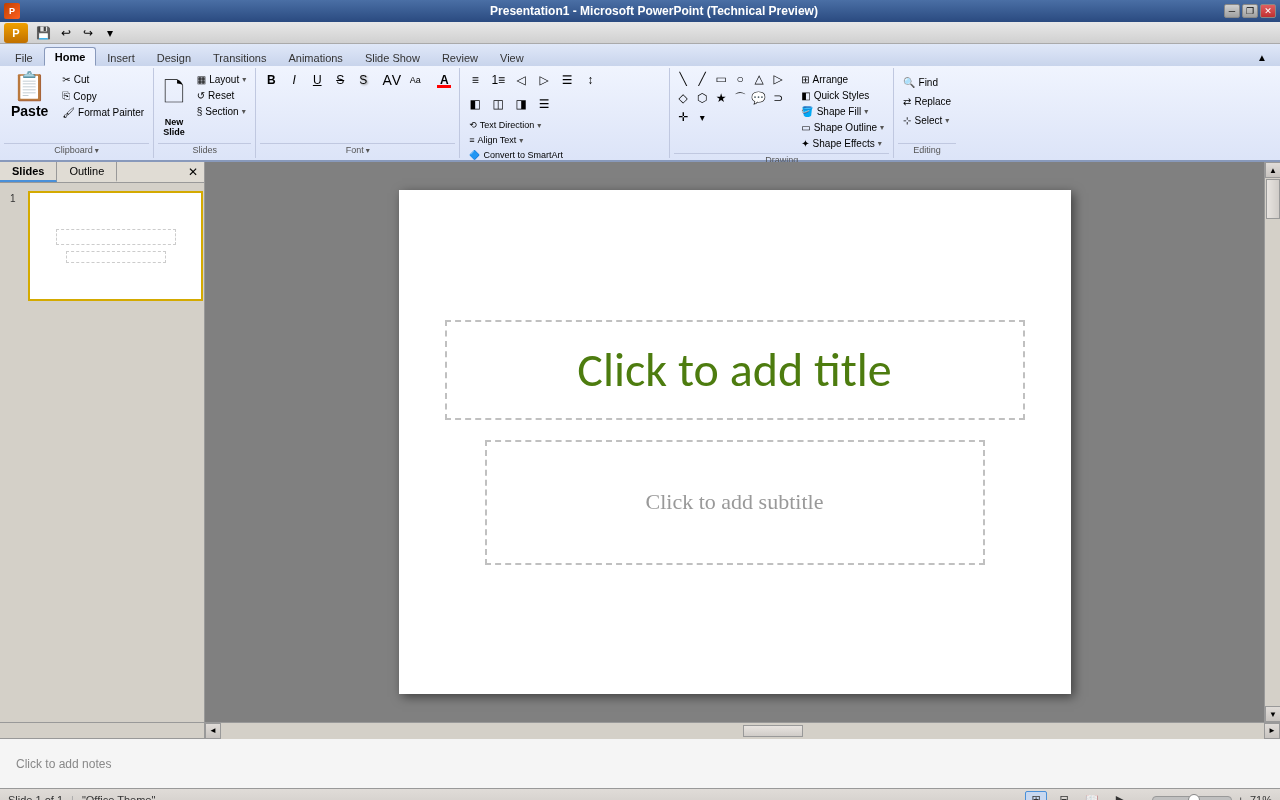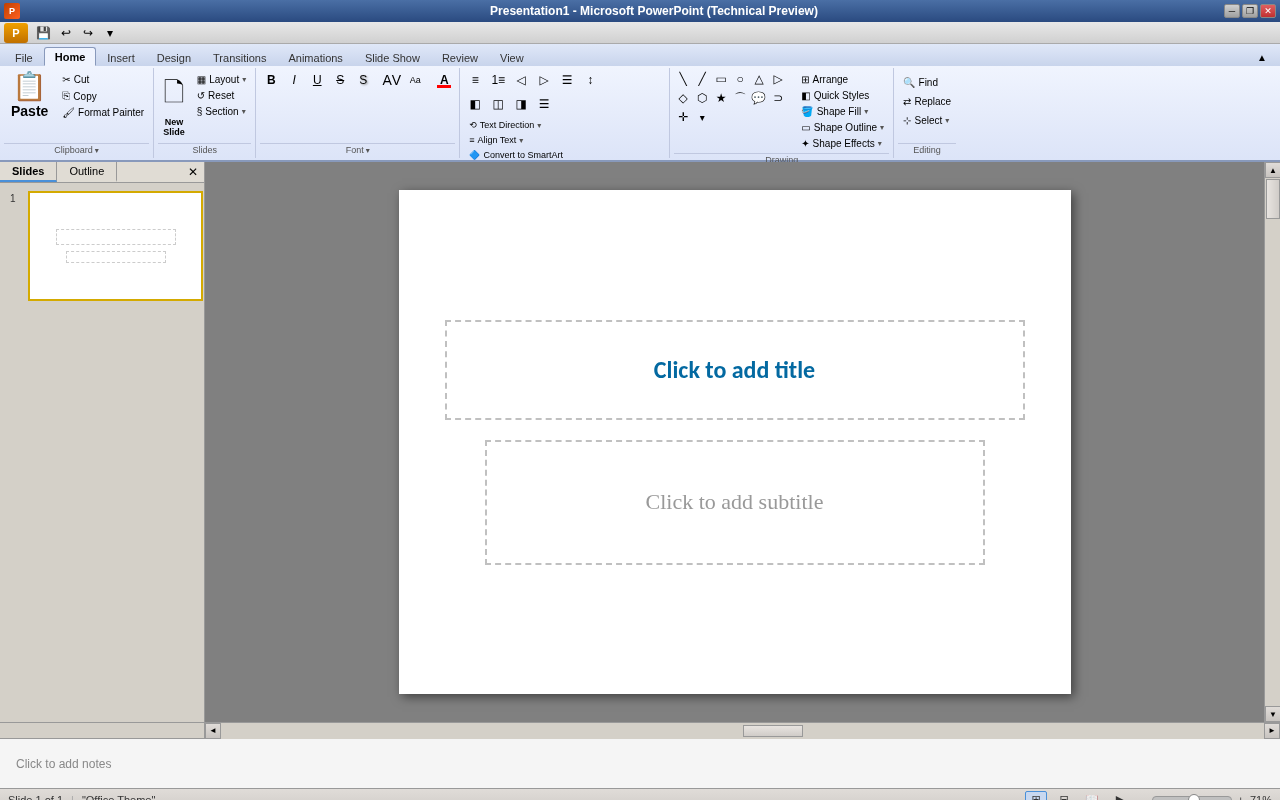--- a/index.html
+++ b/index.html
@@ -381,24 +381,24 @@
     .slide-title-box {
       width: 580px;
       height: 100px;
       border: 2px dashed #c0c0c0;
       display: flex;
       align-items: center;
       justify-content: center;
       cursor: pointer;
     }
     .slide-title-text {
-      font-size: 24px;
-      color: #0369a1;
+      font-size: 48px;
+      color: #4d7c0f;
       font-family: 'Calibri', 'Segoe UI', Arial, sans-serif;
-      font-weight: bold;
+      font-weight: normal;
     }
     .slide-subtitle-box {
       width: 500px;
       height: 125px;
       border: 2px dashed #c0c0c0;
       display: flex;
       align-items: center;
       justify-content: center;
       cursor: pointer;
     }

